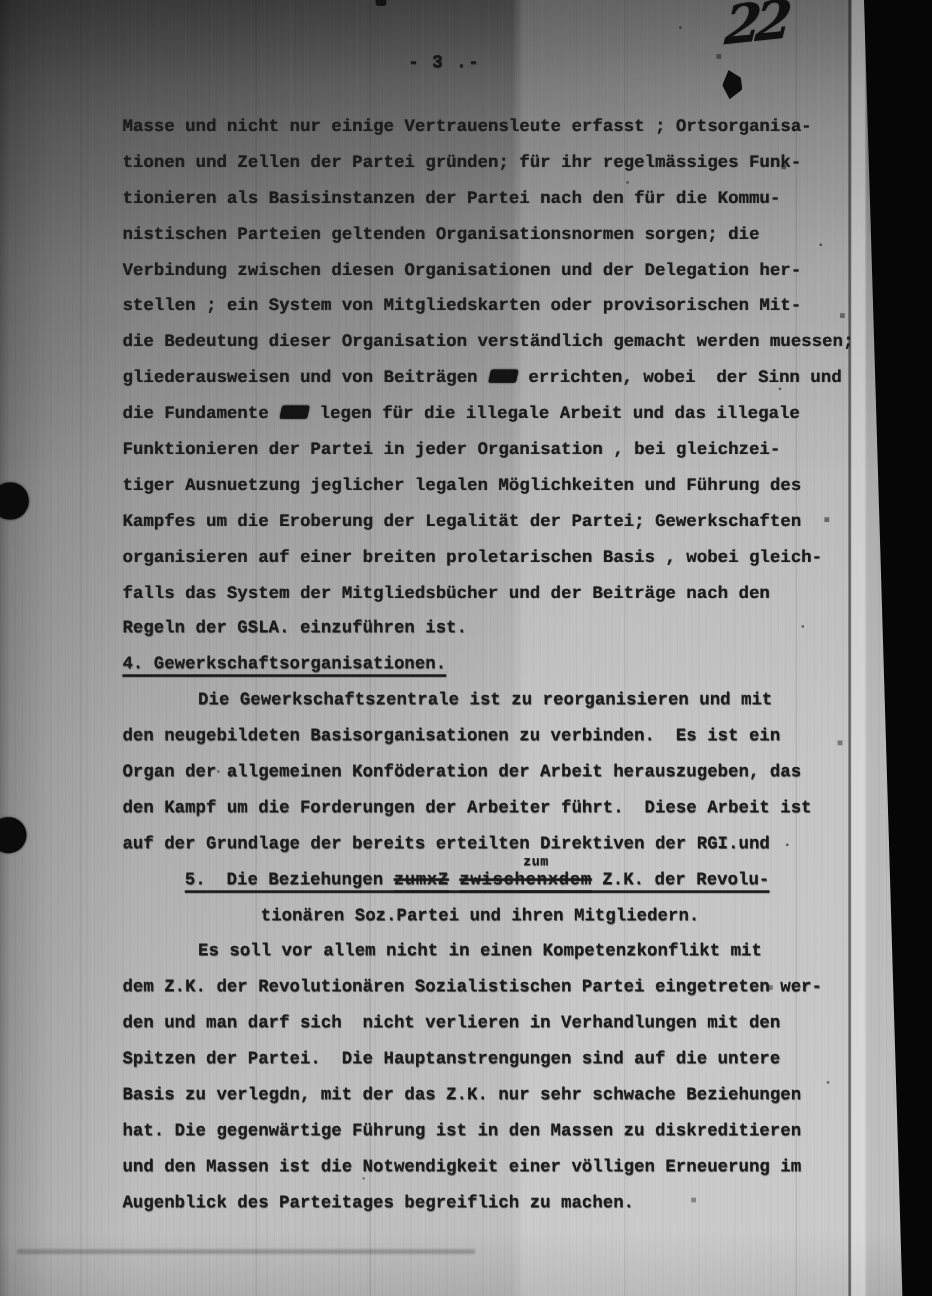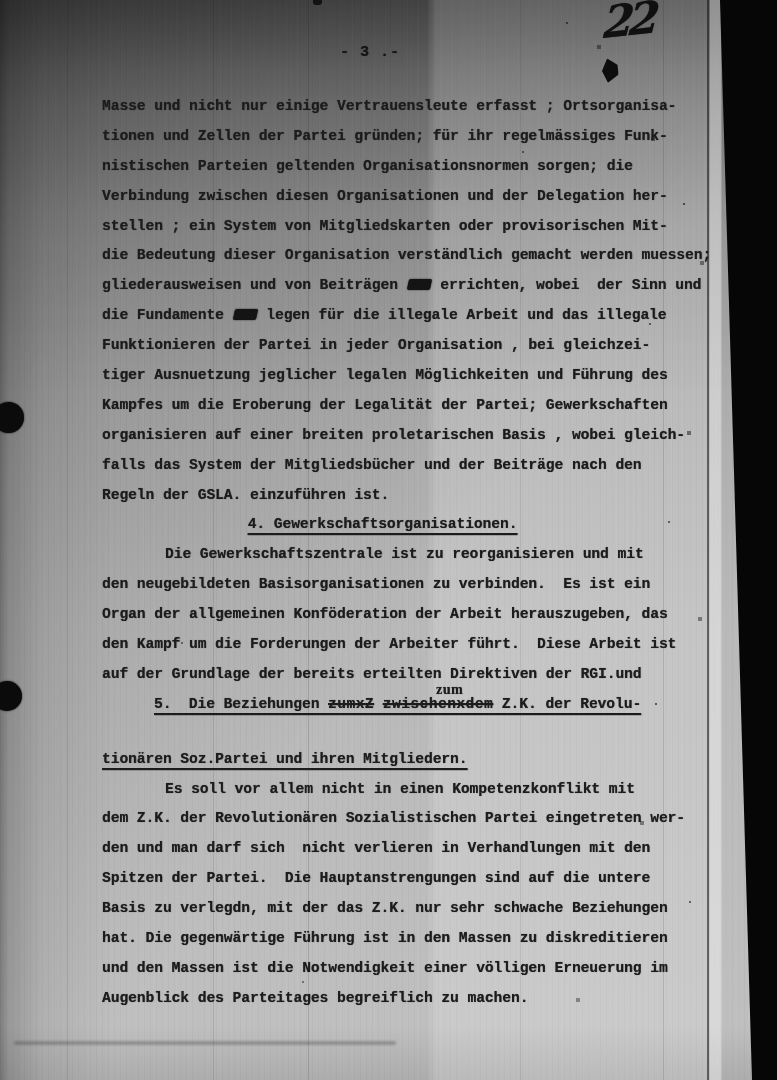--- a/index.html
+++ b/index.html
@@ -67,29 +67,29 @@
     transform:rotate(-6deg) skewX(-10deg);
     text-shadow:0 0 1px rgba(0,0,0,.6);
   }
   .textblock{
     position:absolute;left:102px;top:92px;width:616px;
     font-size:14.5px;font-weight:bold;line-height:29.9px;
     color:#1c1c1c;text-shadow:.3px .3px .8px rgba(25,25,25,.75);
   }
   .line{position:relative;white-space:pre;height:29.9px;}
   .line.indent{padding-left:63px;}
-  .line.h{text-align:center;margin-right:55px;text-decoration:underline;text-underline-offset:5px;text-decoration-thickness:1.8px;}
+  .line.h{margin-right:55px;text-decoration:underline;text-underline-offset:5px;text-decoration-thickness:1.8px;}
   .line.h5a{padding-left:52px;text-decoration:underline;text-underline-offset:5px;text-decoration-thickness:1.8px;}
-  .line.h5b{margin-right:20px;text-decoration:underline;text-underline-offset:5px;text-decoration-thickness:1.8px;margin-top:25px;}
+  .line.h5b{text-align:center;margin-right:20px;text-underline-offset:5px;text-decoration-thickness:1.8px;}
   .struck{text-decoration:underline line-through;text-decoration-thickness:1.8px;letter-spacing:.5px;}
   .blot{
     display:inline-block;width:23px;height:11px;background:#141414;border-radius:2px;
     vertical-align:-1px;transform:skewX(-12deg);box-shadow:0 0 1.5px rgba(0,0,0,.9);margin:0 1px;
   }
-  .ins{position:absolute;left:334px;top:-15px;font-size:14px;letter-spacing:.5px;text-decoration:none;font-family:Liberation Serif, serif;}
+  .ins{position:absolute;left:334px;top:-15px;font-size:11px;letter-spacing:.5px;text-decoration:none;}
 </style>
 </head>
 <body>
 
 <div class="scan">
   <div class="shade"></div>
   <div class="light-right"></div>
   <div class="streak s1"></div>
   <div class="streak s2"></div>
   <div class="streak s3"></div>
@@ -99,20 +99,21 @@
   <div class="smudge"></div>
   <div class="top-mark"></div>
 
   <div class="page-number">- 3 .-</div>
   <div class="handwritten">22</div>
   <div class="ink-spot"></div>
 
   <div class="textblock" id="textblock">
       <div class="line body"><span>Masse und nicht nur einige Vertrauensleute erfasst ; Ortsorganisa-</span></div>
       <div class="line body"><span>tionen und Zellen der Partei gründen; für ihr regelmässiges Funk-</span></div>
+      <div class="line body"><span>tionieren als Basisinstanzen der Partei nach den für die Kommu-</span></div>
       <div class="line body"><span>nistischen Parteien geltenden Organisationsnormen sorgen; die</span></div>
       <div class="line body"><span>Verbindung zwischen diesen Organisationen und der Delegation her-</span></div>
       <div class="line body"><span>stellen ; ein System von Mitgliedskarten oder provisorischen Mit-</span></div>
       <div class="line body"><span>die Bedeutung dieser Organisation verständlich gemacht werden muessen;</span></div>
       <div class="line body"><span>gliederausweisen und von Beiträgen </span><span class="blot"></span><span> errichten, wobei  der Sinn und</span></div>
       <div class="line body"><span>die Fundamente </span><span class="blot"></span><span> legen für die illegale Arbeit und das illegale</span></div>
       <div class="line body"><span>Funktionieren der Partei in jeder Organisation , bei gleichzei-</span></div>
       <div class="line body"><span>tiger Ausnuetzung jeglicher legalen Möglichkeiten und Führung des</span></div>
       <div class="line body"><span>Kampfes um die Eroberung der Legalität der Partei; Gewerkschaften</span></div>
       <div class="line body"><span>organisieren auf einer breiten proletarischen Basis , wobei gleich-</span></div>

